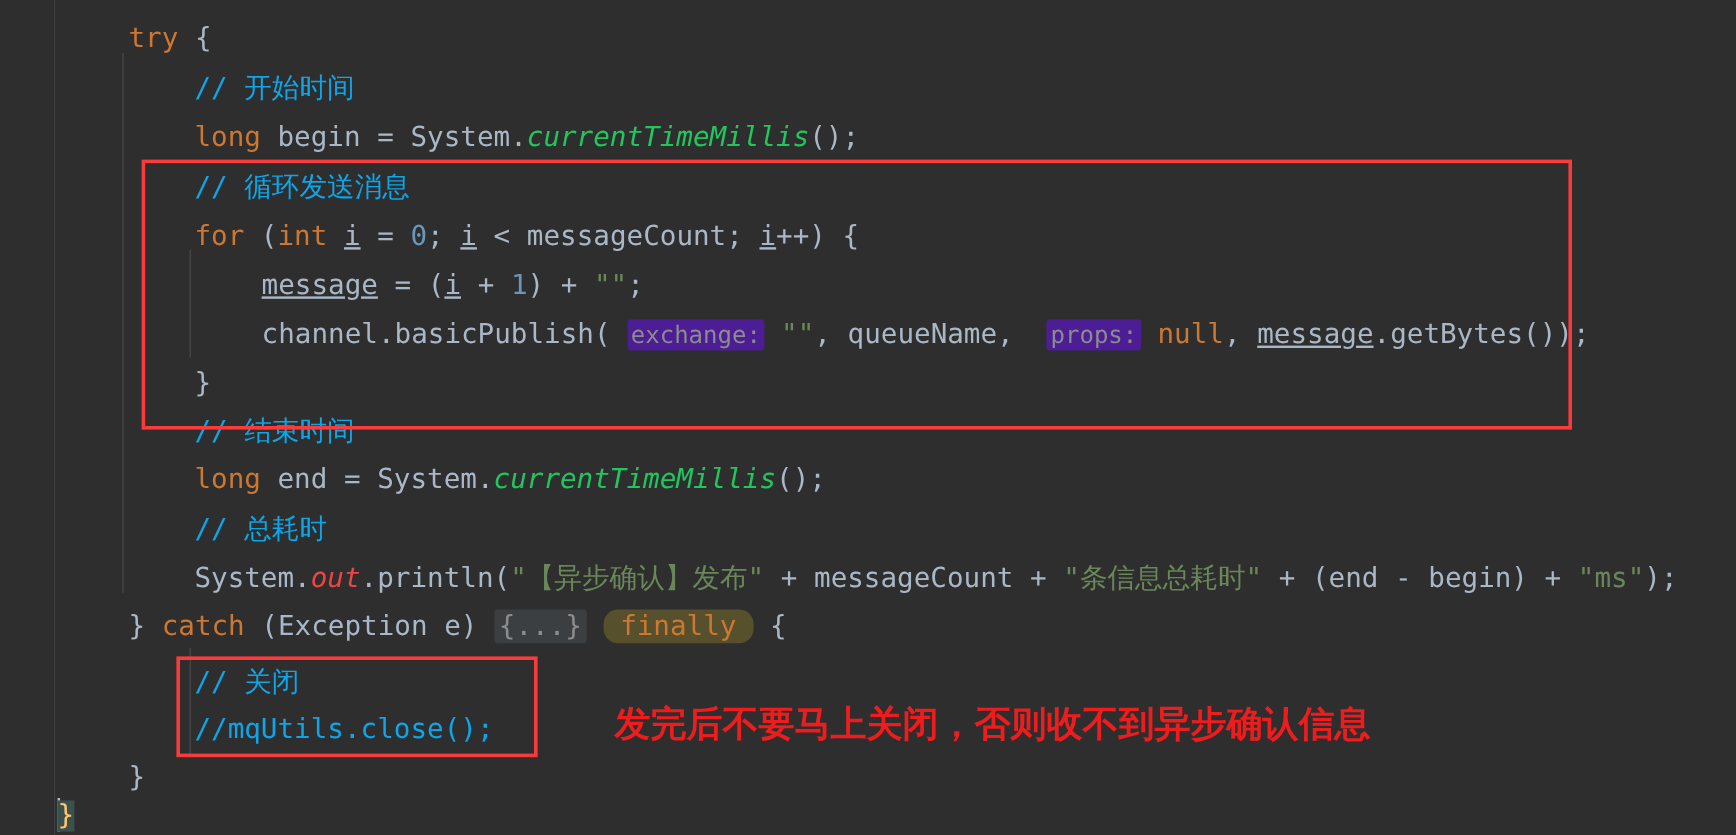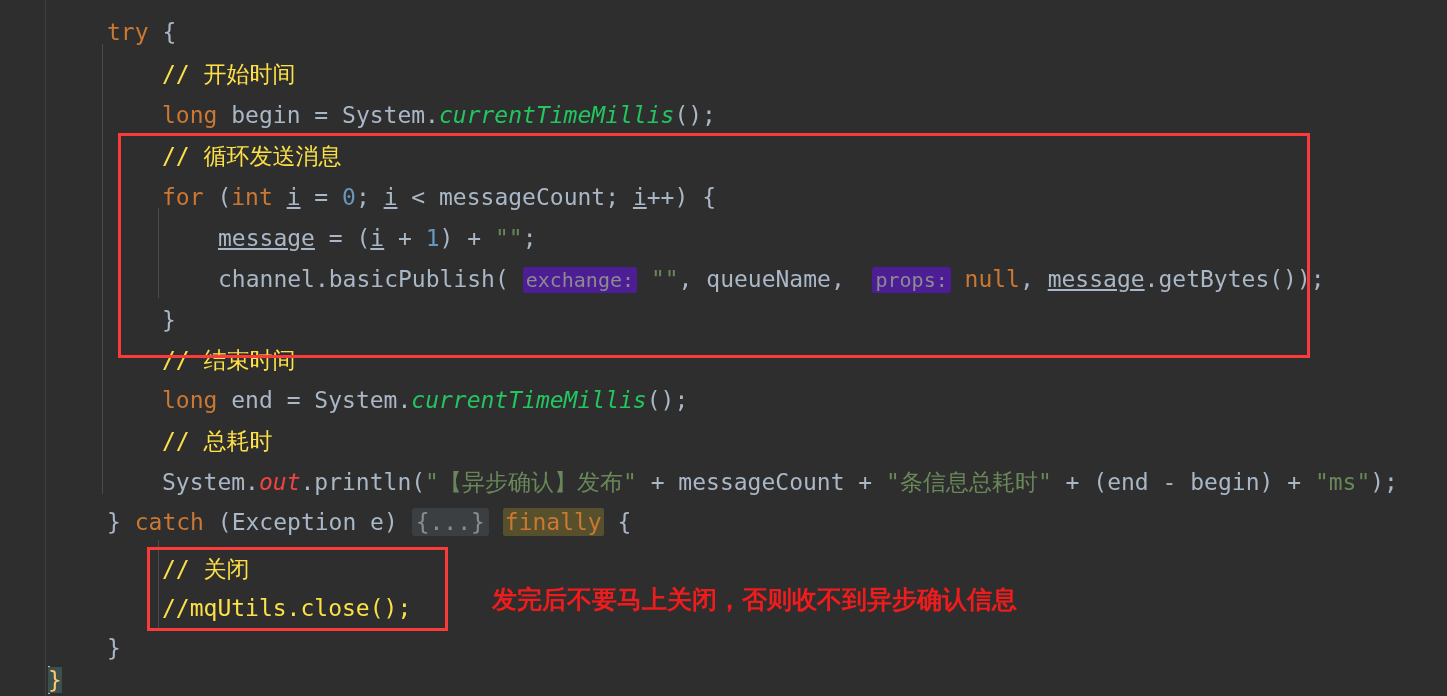--- a/index.html
+++ b/index.html
@@ -60,41 +60,41 @@
     height: 40.5px;
     white-space: pre;
     display: block;
   }
 
   
   .kw    { color: #cc7832; }
   .plain { color: #a9b7c6; }
   .num   { color: #6897bb; }
   .str   { color: #6a8759; }
-  .cmt   { color: #fde047; }
+  .cmt   { color: #0ea5e9; }
   .statf { color: #ef4444; font-style: italic; }
   .ital  { color: #22c55e; font-style: italic; }
   .under { color: #a9b7c6; text-decoration: underline; }
   .hint  {
     color: #8c8c8c;
     background: #4c1d95;
     border-radius: 3px;
     padding: 1px 3px;
     font-size: 20px;
   }
   .folded {
     color: #8c8c8c;
     background: #3c3f41;
     border-radius: 3px;
     padding: 1px 4px;
   }
   .hl-finally {
     background: #57502d;
-    border-radius: 2px;
-    padding: 1px 2px;
+    border-radius: 12px;
+    padding: 1px 14px;
   }
   .brace-hl {
     color: #ffc66d;
     background: #3b514d;
   }
   .caret {
     display: inline-block;
     width: 2px;
     height: 28px;
     background: #bbbbbb;
@@ -106,23 +106,24 @@
   .redbox {
     position: absolute;
     border: 3px solid #fa3b3b;
     box-sizing: border-box;
     pointer-events: none;
   }
   .redtext {
     position: absolute;
     color: #ee1c1c;
     font-family: Liberation Serif, serif;
-    font-size: 25px;
+    font-size: 30px;
     font-weight: 600;
     white-space: nowrap;
+    margin-left: 20px;
   }
 </style>
 </head>
 <body>
 
 <div id="editor">
 
   <div class="gutter">
     <div class="gutter-strip"></div>
   </div>

